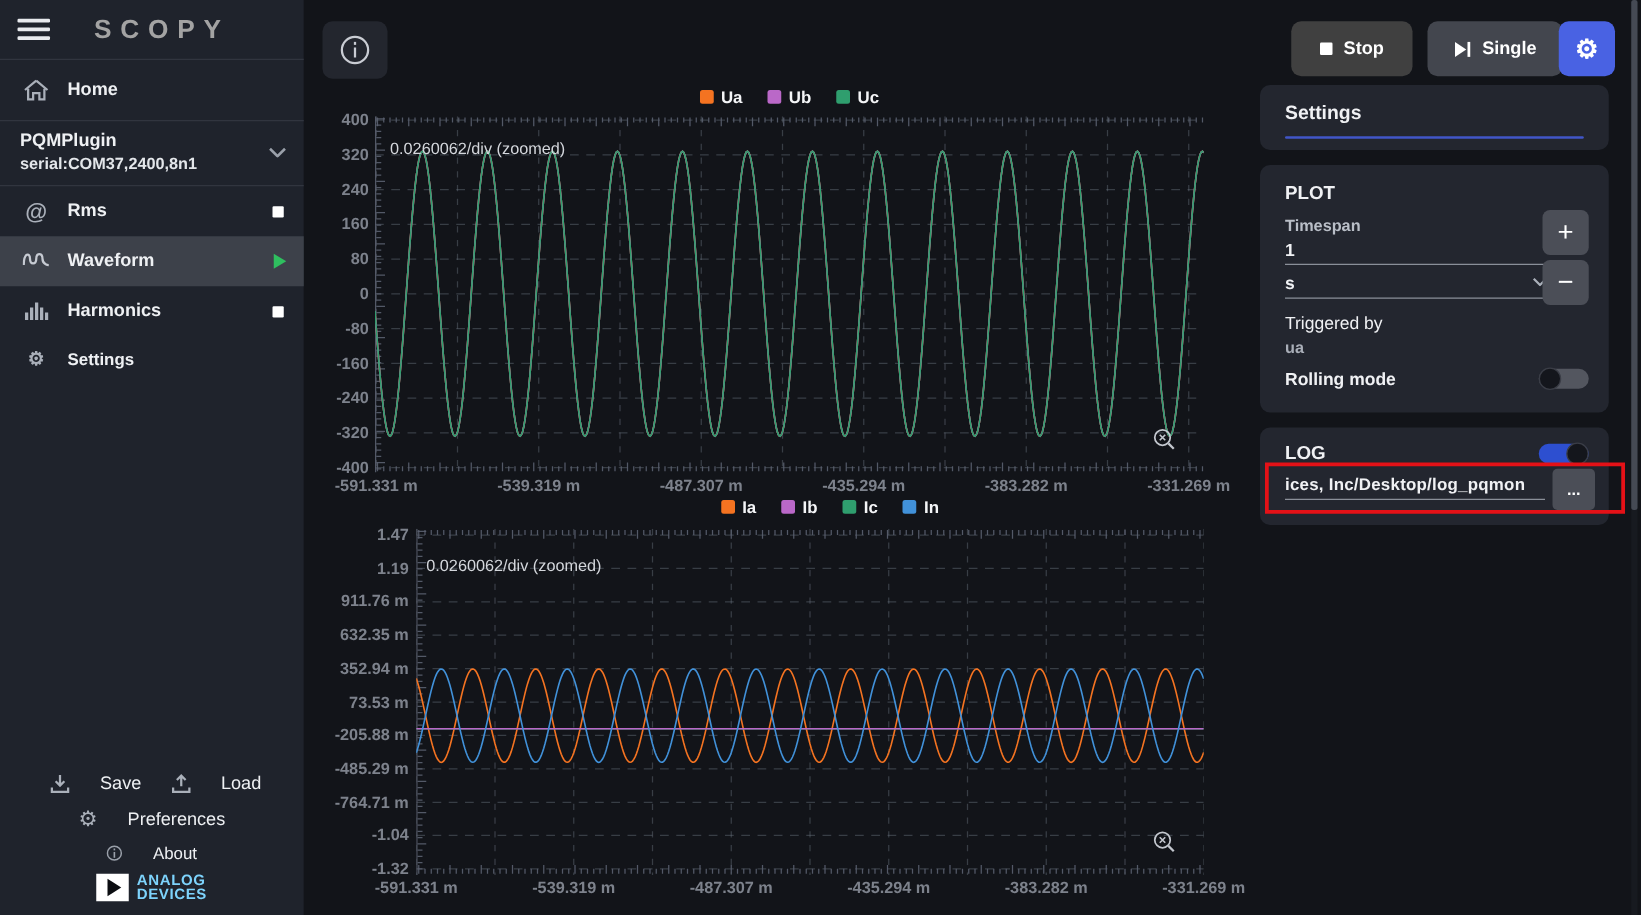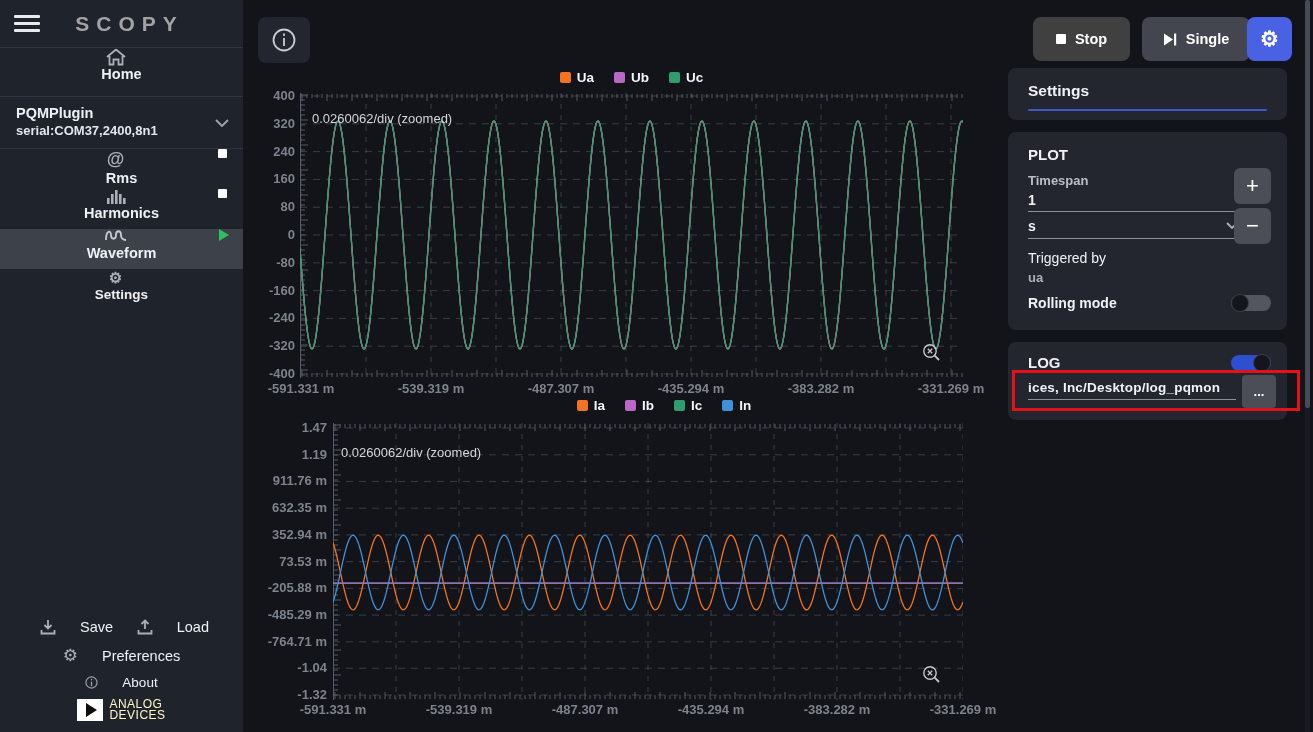--- a/index.html
+++ b/index.html
@@ -6,39 +6,39 @@
   html,body { width:1313px; height:732px; overflow:hidden; background:#0b0d11; }
   body { font-family:"Liberation Sans", sans-serif; position:relative; }
 
   
   .sidebar { position:absolute; left:0; top:0; width:243px; height:732px; background:#1f232c; z-index:5; }
   .sb-header { height:47px; display:flex; align-items:center; padding:0 14px; }
   .hamburger { width:26px; cursor:pointer; }
   .hamburger span { display:block; height:3px; background:#e8eaee; margin:4px 0; border-radius:1px; }
   .logo { flex:1; text-align:center; color:#a3a3a3; font-size:21px; font-weight:700; letter-spacing:7px; padding-right:10px; }
   .sb-divider { height:1px; background:#31353f; }
-  .sb-item { display:flex; align-items:center; height:40px; padding:0 16px; color:#eef0f3; font-weight:700; font-size:14.5px; position:relative; cursor:pointer;flex-direction:column; }
+  .sb-item { display:flex; align-items:center; height:40px; padding:0 16px; color:#eef0f3; font-weight:700; font-size:14.5px; position:relative; cursor:pointer; }
   .sb-item .ic { width:26px; margin-right:12px; color:#aab0ba; display:flex; align-items:center; justify-content:center; }
   .sb-item.selected { background:#3d414a; }
   .sb-home { height:48px; }
   .sb-plugin { padding:8px 16px 10px 16px; position:relative; cursor:pointer; }
   .sb-plugin .t1 { color:#eef0f3; font-weight:700; font-size:14.5px; }
   .sb-plugin .t2 { color:#e3e6ea; font-weight:700; font-size:13px; margin-top:2px; }
   .sb-plugin .chev { position:absolute; right:14px; top:16px; }
   .run-square { position:absolute; right:16px; width:9px; height:9px; background:#ffffff; border-radius:1px; }
   .play-tri { position:absolute; right:14px; width:0; height:0; border-left:10px solid #2fbf5f; border-top:6px solid transparent; border-bottom:6px solid transparent; }
   .sb-footer { position:absolute; bottom:0; left:0; width:100%; padding-bottom:2px; }
   .sb-footrow { display:flex; justify-content:space-between; padding:0 34px 0 40px; margin-bottom:10px; }
   .sb-footbtn { display:flex; align-items:center; gap:24px; color:#eef0f3; font-weight:400; font-size:14.5px; cursor:pointer; }
   .sb-footbtn .ic { color:#aab0ba; display:flex; }
   .sb-center { display:flex; justify-content:center; margin-bottom:9px; }
   .adi-logo { display:flex; align-items:center; gap:6px; }
   .adi-sq { width:26px; height:22px; background:#ffffff; display:flex; align-items:center; justify-content:center; }
   .adi-sq i { display:block; width:0; height:0; border-left:11px solid #0b0d11; border-top:7px solid transparent; border-bottom:7px solid transparent; margin-left:3px; }
-  .adi-txt { color:#fef9c3; font-weight:400; font-size:12px; line-height:11px; letter-spacing:0.5px; }
+  .adi-txt { color:#7dd3fc; font-weight:700; font-size:12px; line-height:11px; letter-spacing:0.5px; }
 
   
   .main { position:absolute; left:243px; top:0; width:1070px; height:732px; background:#121419; }
   .info-btn { position:absolute; left:15px; top:17px; width:52px; height:46px; background:#23262e; border-radius:8px; display:flex; align-items:center; justify-content:center; cursor:pointer; }
 
   .btn { position:absolute; top:17px; height:44px; border-radius:8px; display:flex; align-items:center; justify-content:center; gap:9px; color:#ffffff; font-weight:700; font-size:14.5px; cursor:pointer; }
   .btn-stop { left:790px; width:97px; background:#404040; }
   .btn-stop .sq { width:10px; height:10px; background:#ffffff; border-radius:1px; }
   .btn-single { left:899px; width:108px; background:#43464e;text-align:right; }
   .btn-gear { left:1004px; width:45px; background:#4962e3; color:#fff; font-size:21px; }
@@ -134,42 +134,42 @@
     </span>
   </div>
   <div class="sb-divider"></div>
 
   <div class="sb-item">
     <span class="ic" style="font-size:18px;font-weight:700;">@</span>
     <span>Rms</span>
     <span class="run-square"></span>
   </div>
 
+  <div class="sb-item selected">
+    <span class="ic">
+      <svg width="22" height="16" viewBox="0 0 22 16">
+          <path d="M1 13 C1 3 6 3 6 8 C6 13 11 13 11 8 C11 3 16 3 16 8 C16 13 21 13 21 13" fill="none" stroke="#c6cad2" stroke-width="1.8" transform="translate(0,-2)"></path>
+        </svg>
+    </span>
+    <span>Waveform</span>
+    <span class="play-tri"></span>
+  </div>
+
   <div class="sb-item">
     <span class="ic">
       <svg width="20" height="16" viewBox="0 0 20 16">
         <rect x="1" y="9" width="2.6" height="6" fill="#aab0ba"></rect>
         <rect x="5" y="5" width="2.6" height="10" fill="#aab0ba"></rect>
         <rect x="9" y="1" width="2.6" height="14" fill="#aab0ba"></rect>
         <rect x="13" y="5" width="2.6" height="10" fill="#aab0ba"></rect>
         <rect x="17" y="9" width="2.6" height="6" fill="#aab0ba"></rect>
       </svg>
     </span>
     <span>Harmonics</span>
     <span class="run-square"></span>
-  </div>
-
-  <div class="sb-item selected">
-    <span class="ic">
-      <svg width="22" height="16" viewBox="0 0 22 16">
-          <path d="M1 13 C1 3 6 3 6 8 C6 13 11 13 11 8 C11 3 16 3 16 8 C16 13 21 13 21 13" fill="none" stroke="#c6cad2" stroke-width="1.8" transform="translate(0,-2)"></path>
-        </svg>
-    </span>
-    <span>Waveform</span>
-    <span class="play-tri"></span>
   </div>
 
   <div class="sb-item" style="font-size:13.5px;height:36px;">
     <span class="ic" style="font-size:15px;">⚙</span>
     <span>Settings</span>
   </div>
 
   <div class="sb-footer">
     <div class="sb-footrow">
       <div class="sb-footbtn">

